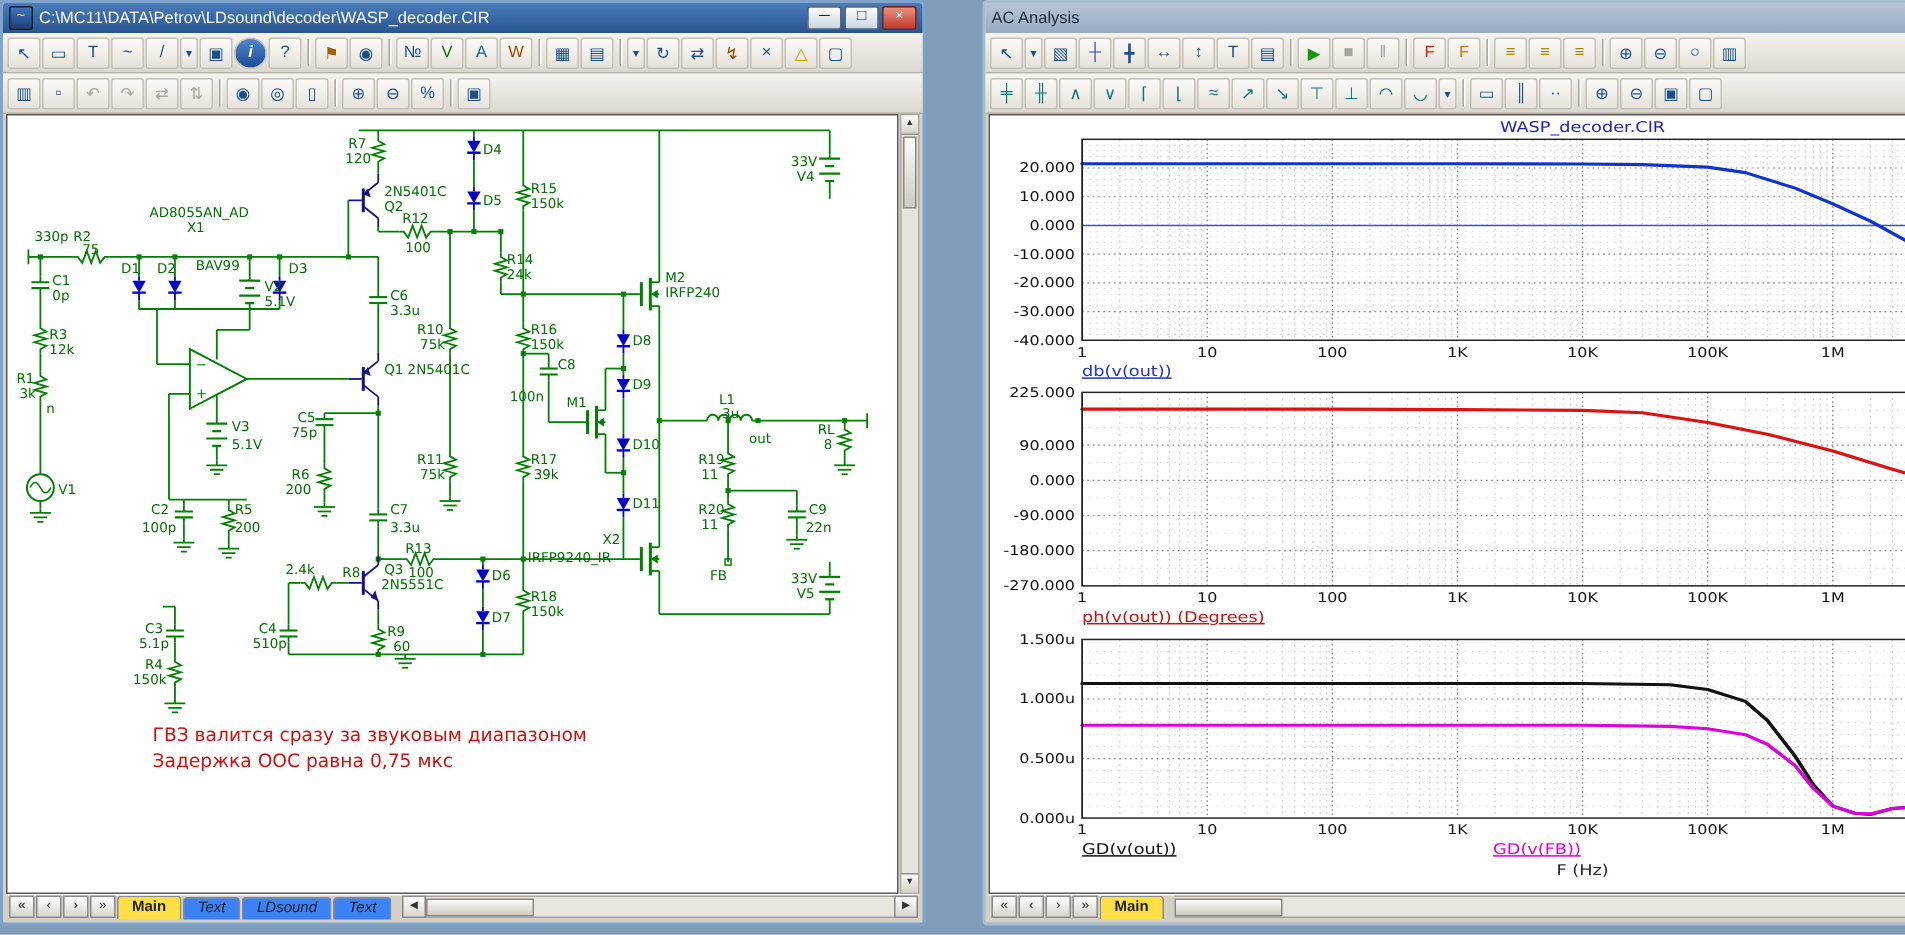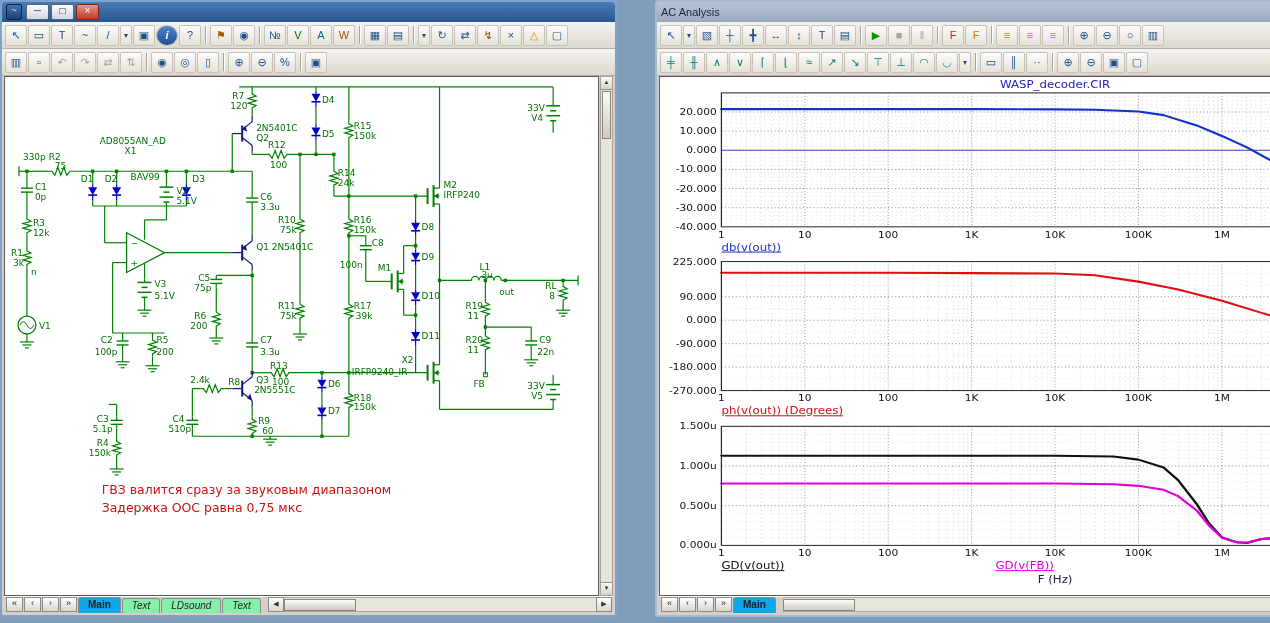--- a/index.html
+++ b/index.html
@@ -32,36 +32,37 @@
   .content-area{position:absolute;left:2px;top:74px;right:2px;bottom:19px;background:#fff;border:1px solid #5a5a5a;}
   .vscroll{position:absolute;right:2px;top:74px;width:13px;bottom:19px;background:#e6e3dc;border:1px solid #a8a49c;box-sizing:border-box;}
   .sc-btn{height:12px;background:linear-gradient(#fcfbf8,#d6d2c9);border-bottom:1px solid #938f87;
           font-size:6px;text-align:center;line-height:11px;color:#333;}
   .sc-btn.bottom{position:absolute;bottom:0;left:0;right:0;border-top:1px solid #938f87;border-bottom:none;}
   .sc-thumb{position:absolute;left:1px;right:1px;top:14px;height:46px;background:linear-gradient(#fcfbf8,#cfcbc2);border:1px solid #8a867e;}
   .tabbar{position:absolute;left:2px;right:2px;bottom:2px;height:17px;background:#d4d0c8;display:flex;
           align-items:flex-end;gap:1px;font-size:10px;border-top:1px solid #fff;padding-left:2px;box-sizing:border-box;}
   .nav-btn{width:15px;height:13px;border:1px solid #8a8a8a;background:linear-gradient(#fff,#d8d5cd);
            font-size:9px;text-align:center;line-height:11px;margin-bottom:1px;color:#222;}
-  .tab{padding:0 9px;height:14px;line-height:13px;background:#86efac;border:1px solid #8a8a8a;border-bottom:none;
+  .tab{padding:0 9px;height:14px;line-height:13px;background:#3b82f6;border:1px solid #8a8a8a;border-bottom:none;
        border-radius:3px 3px 0 0;color:#222;font-style:italic;}
-  .tab.active{background:#0ea5e9;font-weight:bold;font-style:normal;height:15px;}
+  .tab.active{background:#fde047;font-weight:bold;font-style:normal;height:15px;}
   .hs-wrap{flex:1;display:flex;align-items:center;margin:0 1px 1px 6px;}
   .hs-btn{width:14px;height:13px;border:1px solid #8a8a8a;background:linear-gradient(#fff,#d8d5cd);
           font-size:7px;text-align:center;line-height:12px;color:#333;}
   .hs-track{flex:1;height:13px;background:#e8e5de;border-top:1px solid #a8a49c;border-bottom:1px solid #a8a49c;position:relative;}
   .hs-thumb{position:absolute;left:0;top:1px;width:70px;height:10px;background:linear-gradient(#fcfbf8,#d0ccc3);border:1px solid #8a867e;}
   svg text{font-family:"DejaVu Sans",sans-serif;}
 </style>
 </head>
 <body>
 
 <div class="window left">
   <div class="titlebar active">
     <span class="app-ico">~</span>
+    <span class="title-text">C:\MC11\DATA\Petrov\LDsound\decoder\WASP_decoder.CIR</span>
     <span class="win-btns">
       <span class="win-btn">─</span>
       <span class="win-btn">□</span>
       <span class="win-btn close-active">×</span>
     </span>
   </div>
   <div class="toolbar" id="lw-tb1">
       <span class="tb-btn">↖</span>
       <span class="tb-btn">▭</span>
       <span class="tb-btn">T</span>

